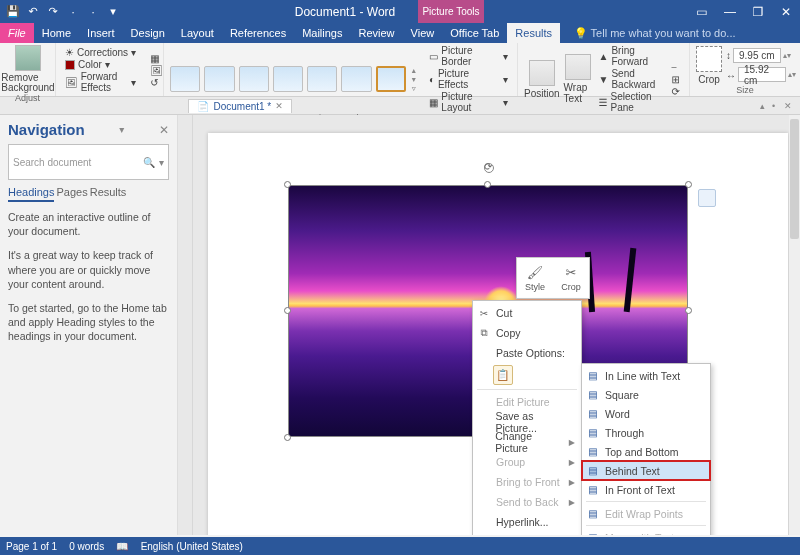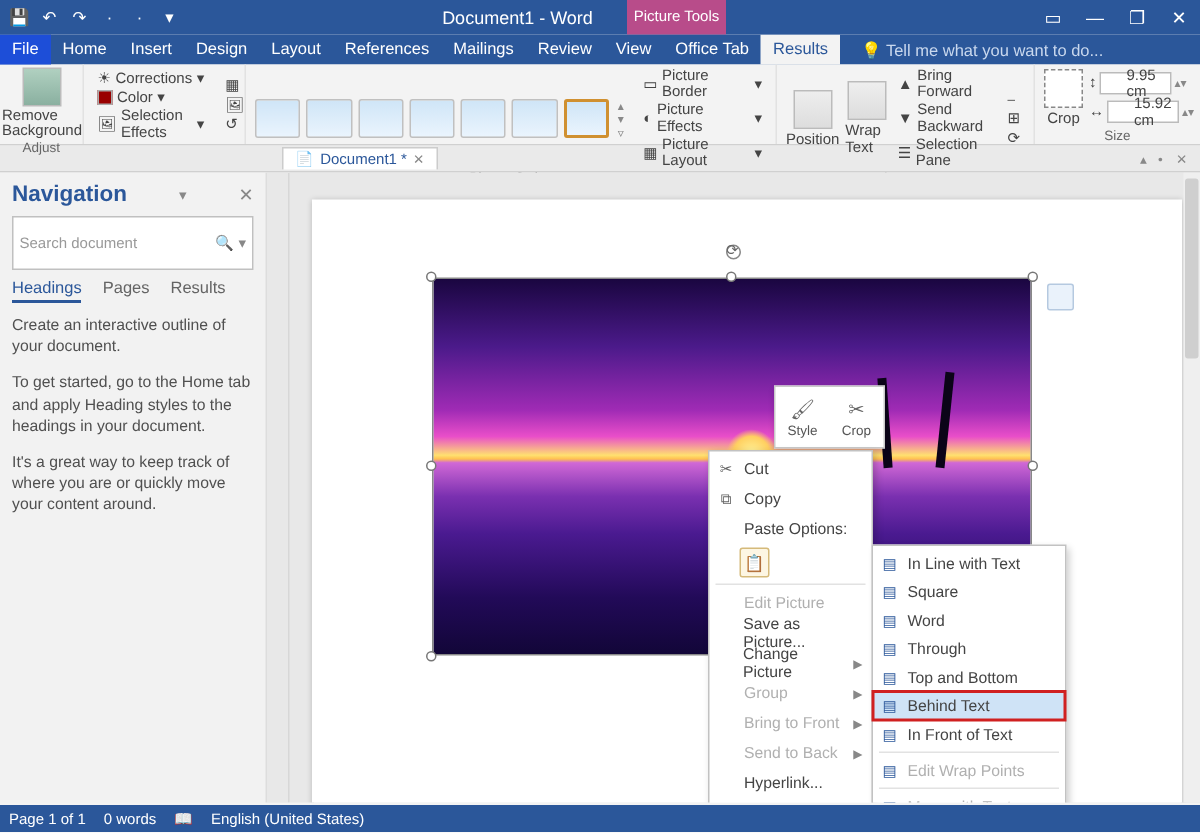--- a/index.html
+++ b/index.html
@@ -8,50 +8,50 @@
   .titlebar { height: 23px; background: #2b579a; color: #fff; display: flex; align-items: center; position: relative; }
   .qat { display: flex; gap: 6px; padding-left: 6px; align-items: center; }
   .qat span { width: 14px; height: 14px; display: inline-flex; align-items: center; justify-content: center; font-size: 11px; }
   .title-center { position: absolute; left: 190px; right: 300px; text-align: center; font-size: 12px; color: #fff; }
   .contextual { position: absolute; left: 418px; top: 0; height: 23px; width: 66px; background: #b84c8a; color: #fff; display: flex; align-items: center; justify-content: center; font-size: 10px; }
   .title-right { position: absolute; right: 0; display: flex; align-items: center; height: 23px; }
   .title-right .winbtn { width: 28px; height: 23px; display: flex; align-items: center; justify-content: center; color: #fff; font-size: 12px; }
   
   .tabs { height: 20px; background: #2b579a; color: #fff; display: flex; align-items: center; font-size: 11px; }
   .tab { padding: 0 8px; height: 20px; display: flex; align-items: center; cursor: default; }
-  .tab.file { background: #1d4ed8; }
+  .tab.file { background: #ec4899; font-style: italic; }
   .tab.active { background: #f3f3f3; color: #2b579a; }
   .tellme { color: #c9d8ee; padding-left: 14px; font-size: 11px; }
   .tabs-right { margin-left: auto; display: flex; gap: 10px; padding-right: 8px; font-size: 11px; }
   
   .ribbon { height: 54px; background: #f3f3f3; border-bottom: 1px solid #d0d0d0; display: flex; }
   .group { border-right: 1px solid #e2e2e2; display: flex; flex-direction: column; padding: 2px 6px 0 6px; }
   .group-content { flex: 1; display: flex; align-items: center; gap: 4px; }
   .group-label { text-align: center; font-size: 9px; color: #666; padding-bottom: 1px; }
   .stack { display: flex; flex-direction: column; gap: 1px; font-size: 10px; color: #444; }
   .stack-item { display: flex; align-items: center; gap: 3px; padding: 0 3px; }
   .stack-item .swatch { width: 10px; height: 10px; background: #900; border: 1px solid #aaa; }
   .thumb { width: 32px; height: 26px; background: linear-gradient(#cfe5f7,#eaf4fd); border: 1px solid #c0c0c0; border-radius: 2px; }
   .thumb.sel { border: 2px solid #d09030; }
   .bigbtn { display: flex; flex-direction: column; align-items: center; font-size: 10px; color: #444; width: 44px; }
   .bigbtn .ico { width: 26px; height: 26px; background: #e0e0e0; border: 1px solid #bbb; margin-bottom: 2px; }
-  .dim-box { width: 48px; height: 15px; border: 1px solid #bbb; background: #fff; font-size: 10px; display: flex; align-items: center; padding-left: 17px; color: #444; }
+  .dim-box { width: 48px; height: 15px; border: 1px solid #bbb; background: #fff; font-size: 10px; display: flex; align-items: center; padding-left: 5px; color: #444; }
   
   .docstrip { height: 18px; background: #eaeaea; border-bottom: 1px solid #d0d0d0; display: flex; align-items: center; }
   .doctab { margin-left: 188px; background: #fff; border: 1px solid #ccc; border-bottom: none; padding: 1px 8px; font-size: 10px; color: #2b579a; display: flex; align-items: center; gap: 4px; }
   .doctab .x { color: #888; font-size: 9px; }
   
   .main { display: flex; height: 420px; position: relative; }
   
   .nav { width: 178px; background: #f2f2f2; border-right: 1px solid #ddd; padding: 6px 8px 0 8px; font-size: 11px; color: #505050; }
   .nav-head { display: flex; justify-content: space-between; align-items: center; margin-bottom: 6px; }
   .nav-head h1 { font-size: 15px; color: #2b579a; font-weight: 700; }
   .nav-head .close { color: #888; font-size: 12px; }
   .search { width: 100%; height: 36px; border: 1px solid #c0c0c0; background: #fff; display: flex; align-items: center; padding: 16px 4px; color: #999; font-size: 10px; margin-bottom: 6px; justify-content: space-between; }
-  .nav-tabs { display: flex; gap: 14px; font-size: 11px; margin-bottom: 8px; }
+  .nav-tabs { display: flex; gap: 2px; font-size: 11px; margin-bottom: 8px; }
   .nav-tab { color: #646464; cursor: default; }
   .nav-tab.active { color: #2b579a; border-bottom: 2px solid #2b579a; padding-bottom: 2px; }
   .nav p { font-size: 10.5px; color: #505050; margin-bottom: 10px; line-height: 1.35; }
   
   .canvas { flex: 1; background: #e8e8e8; position: relative; overflow: hidden; }
   .left-gutter { position: absolute; left: 0; top: 0; width: 15px; bottom: 0; background: #e8e8e8; box-shadow: inset -1px 0 #d7d7d7; }
   .page { position: absolute; left: 30px; top: 18px; right: 12px; bottom: -40px; background: #fff; box-shadow: 0 0 4px rgba(0,0,0,0.2); }
   
   .pic-wrap { position: absolute; left: 110px; top: 70px; width: 400px; height: 252px; }
   .pic { width: 100%; height: 100%; border: 1px solid #888; background:
@@ -146,21 +146,21 @@
         <span style="line-height:1">Remove Background</span>
       </div>
     </div>
     <div class="group-label">Adjust</div>
   </div>
   <div class="group" style="width:108px">
     <div class="group-content">
       <div class="stack">
         <div class="stack-item"><span>☀</span><span>Corrections</span> ▾</div>
         <div class="stack-item"><span class="swatch"></span><span>Color</span> ▾</div>
-        <div class="stack-item"><span>🖼</span><span>Selection Effects</span> ▾</div>
+        <div class="stack-item"><span>🖼</span><span>Forward Effects</span> ▾</div>
       </div>
       <div class="stack" style="margin-left:4px">
         <div class="stack-item">▦</div>
         <div class="stack-item">🖼</div>
         <div class="stack-item">↺</div>
       </div>
     </div>
     <div class="group-label"></div>
   </div>
   <div class="group" style="flex:1">
@@ -264,22 +264,22 @@
     <div class="search">
       <span>Search document</span>
       <span style="color:#888">🔍 ▾</span>
     </div>
     <div class="nav-tabs">
       <span class="nav-tab active">Headings</span>
       <span class="nav-tab">Pages</span>
       <span class="nav-tab">Results</span>
     </div>
     <p>Create an interactive outline of your document.</p>
+    <p>It's a great way to keep track of where you are or quickly move your content around.</p>
     <p>To get started, go to the Home tab and apply Heading styles to the headings in your document.</p>
-    <p>It's a great way to keep track of where you are or quickly move your content around.</p>
   </div>
 
   <div class="canvas">
     <div class="left-gutter"></div>
     <div class="page"></div>
 
     <div class="pic-wrap">
       <div class="rotate-handle"></div>
       <div class="pic">
         <div class="sun"></div>

